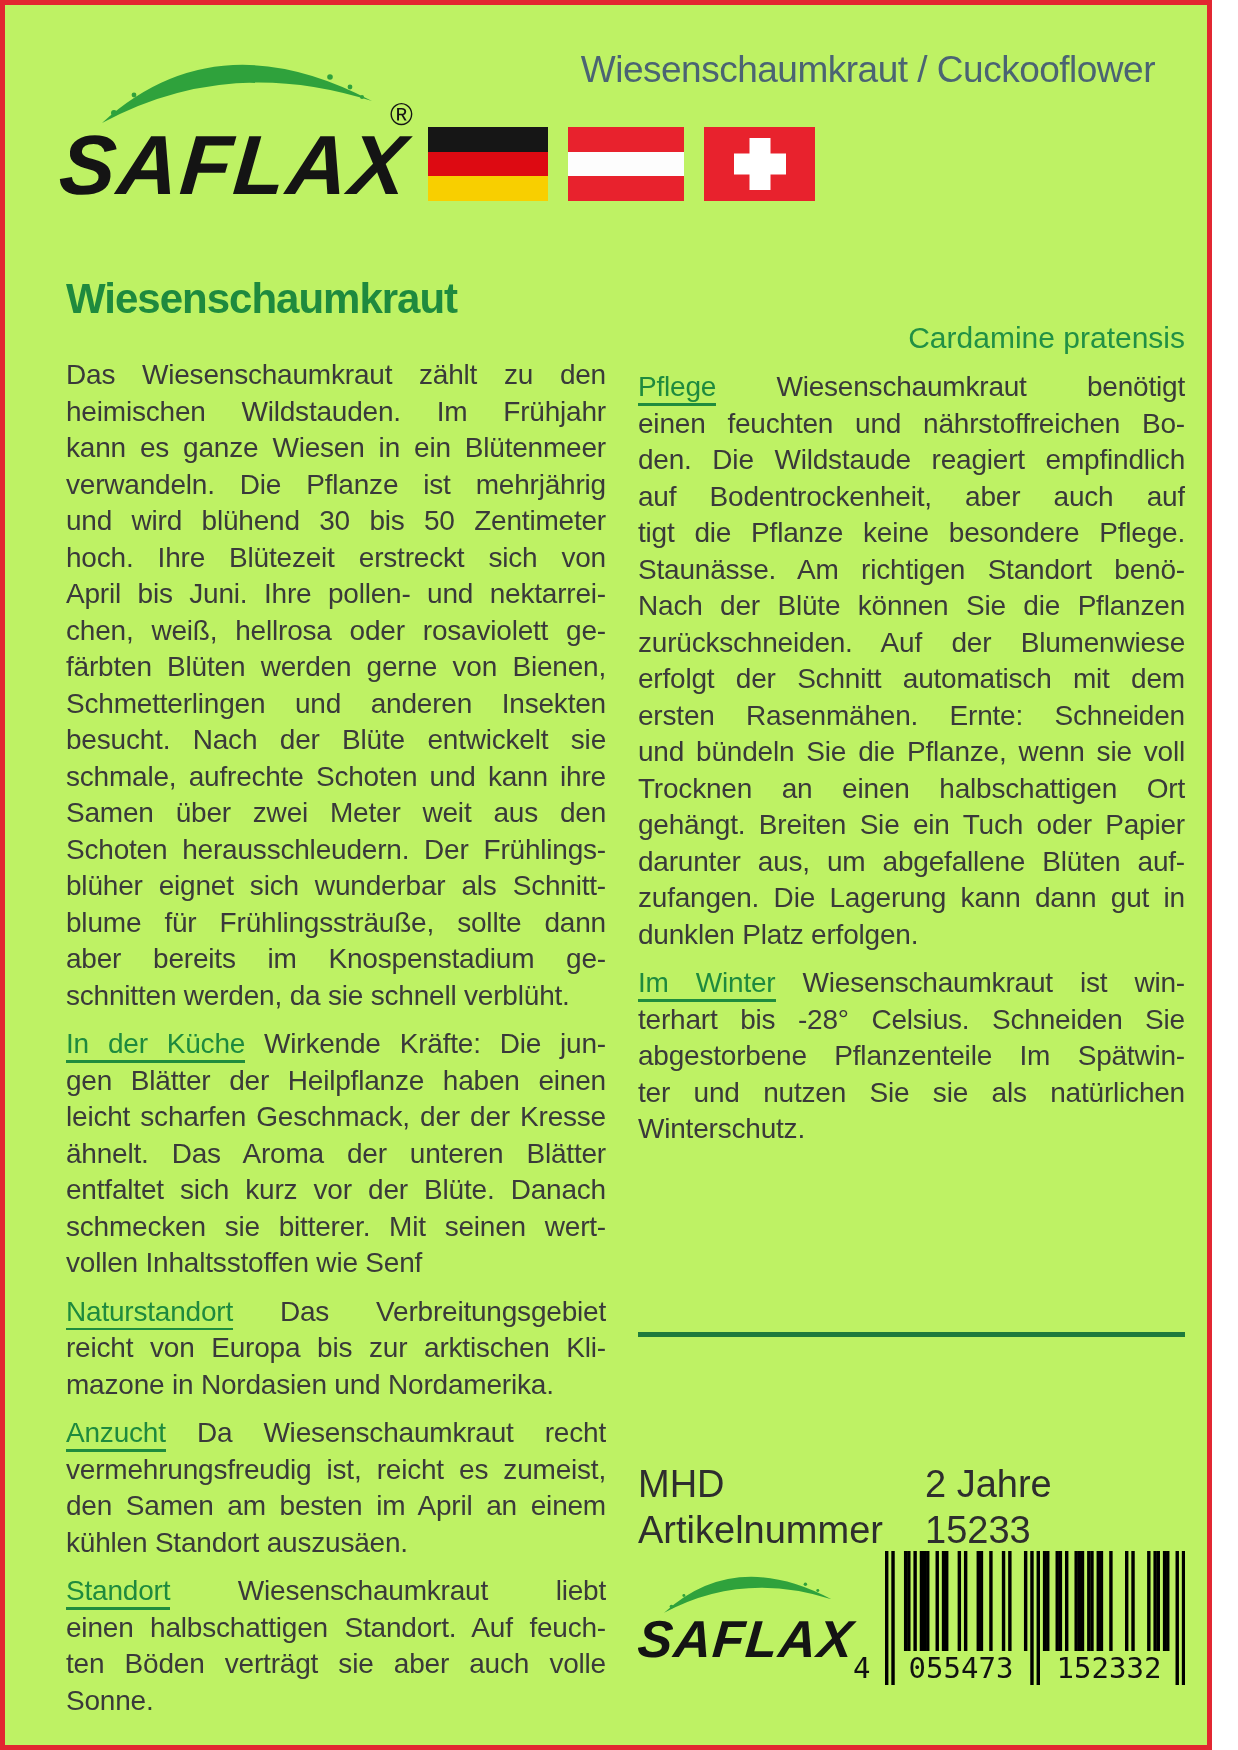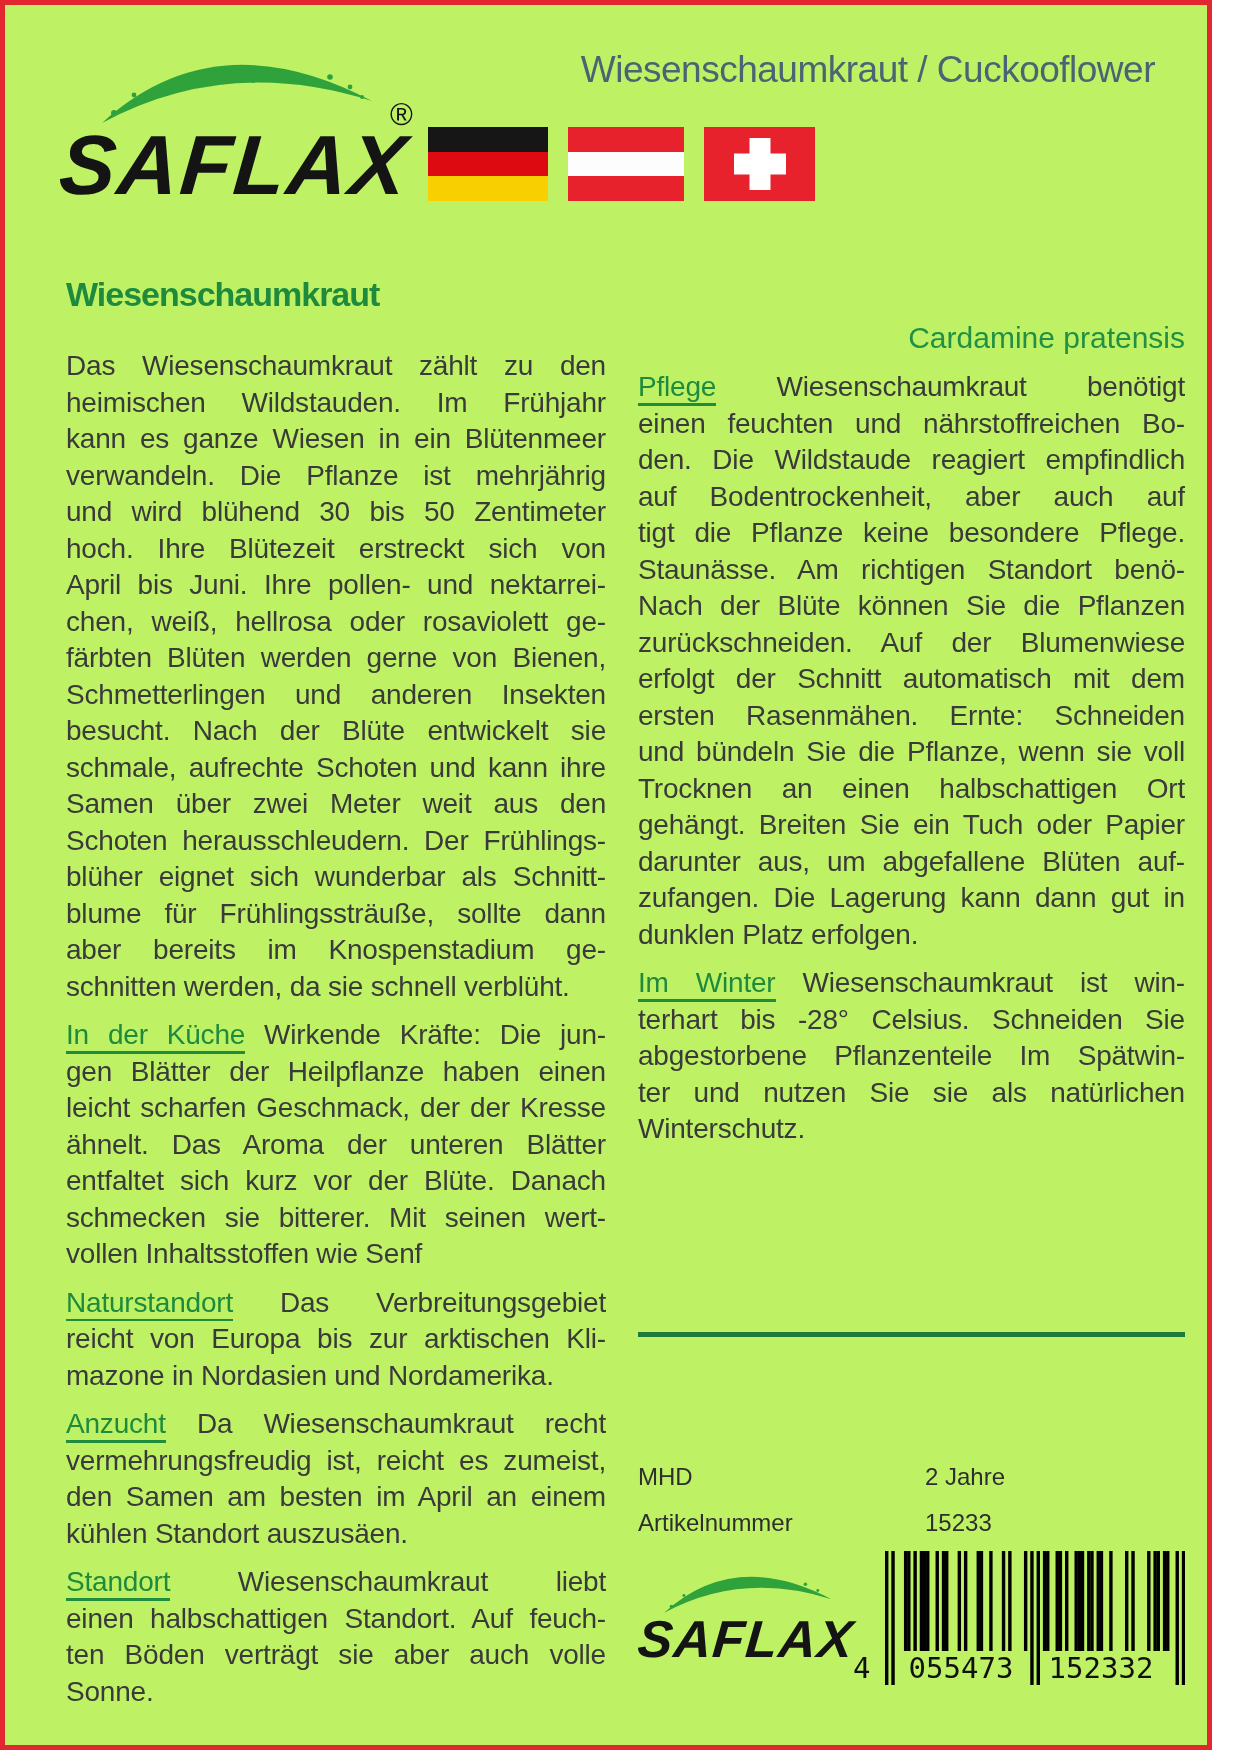--- a/index.html
+++ b/index.html
@@ -30,50 +30,50 @@
   .flag-de{width:120px;}
   .flag-at{width:116px;}
   .flag-ch{width:111px;position:relative;background:#e8222d;}
   .de-black{background:#161616;} .de-red{background:#dd0a12;} .de-gold{background:#f8cf00;}
   .at-red{background:#e8222d;} .at-white{background:#fdfdfd;}
   .ch-cross-v{position:absolute;left:50%;top:50%;width:21px;height:52px;transform:translate(-50%,-50%);background:#fff;}
   .ch-cross-h{position:absolute;left:50%;top:50%;width:52px;height:21px;transform:translate(-50%,-50%);background:#fff;}
   
   .col-left{position:absolute;left:61px;top:270px;width:540px;}
   .col-left .col-title{
-    margin:0 0 34px 0;font-size:34px;font-weight:bold;letter-spacing:-1px;color:#1e8a3e;
+    margin:0 0 34px 0;font-size:42px;font-weight:bold;letter-spacing:-1px;color:#1e8a3e;
   }
   .col-right{position:absolute;left:633px;top:316px;width:547px;}
   .col-right .col-title{
     margin:0 0 14px 0;font-size:30px;font-weight:400;color:#219045;text-align:right;
   }
   .section+.section{margin-top:12px;}
   .line{
     font-size:28px;line-height:36.5px;color:#3a3a3a;letter-spacing:-0.2px;
     text-align:justify;text-align-last:justify;overflow:hidden;white-space:nowrap;
   }
   .line--last{text-align-last:left;}
   .sec-heading{
     font-weight:normal;color:#1e8a3e;border-bottom:4px solid #1f8c3e;padding-bottom:1px;
   }
   
   .rule{position:absolute;left:633px;top:1327px;width:547px;height:5px;background:#1e7b3c;}
-  .meta{position:absolute;left:633px;top:1458px;width:547px;font-size:24px;color:#2e2e2e;}
+  .meta{position:absolute;left:633px;top:1458px;width:547px;font-size:38px;color:#2e2e2e;}
   .meta-row{display:flex;height:46px;align-items:flex-start;}
   .meta-label{width:287px;}
   
   .barcode{position:absolute;left:848px;top:1546px;width:332px;height:168px;}
   .barcode svg{position:absolute;left:32px;top:0;}
   .bc-num{
     position:absolute;top:100px;font-family:"DejaVu Sans Mono",monospace;
     font-size:29px;color:#111;
   }
   .bc-num--first{left:0;}
   .bc-num--g1{left:42px;width:132px;text-align:center;}
-  .bc-num--g2{left:182px;width:132px;text-align:center;}
+  .bc-num--g2{left:190px;width:132px;text-align:center;}
 </style>
 </head>
 <body>
 
 <div class="page">
 
   <div class="header-title">Wiesenschaumkraut / Cuckooflower</div>
 
   <div class="logo">
     <svg class="arc" viewBox="0 0 280 92" aria-hidden="true">

